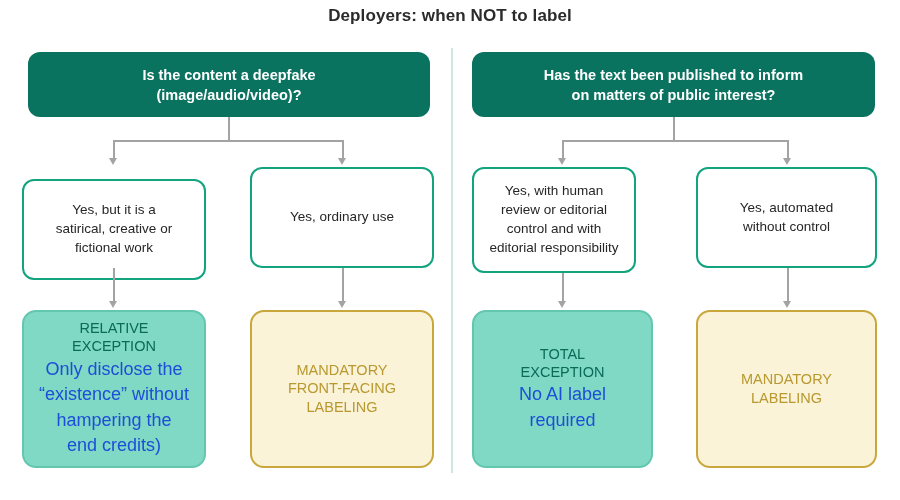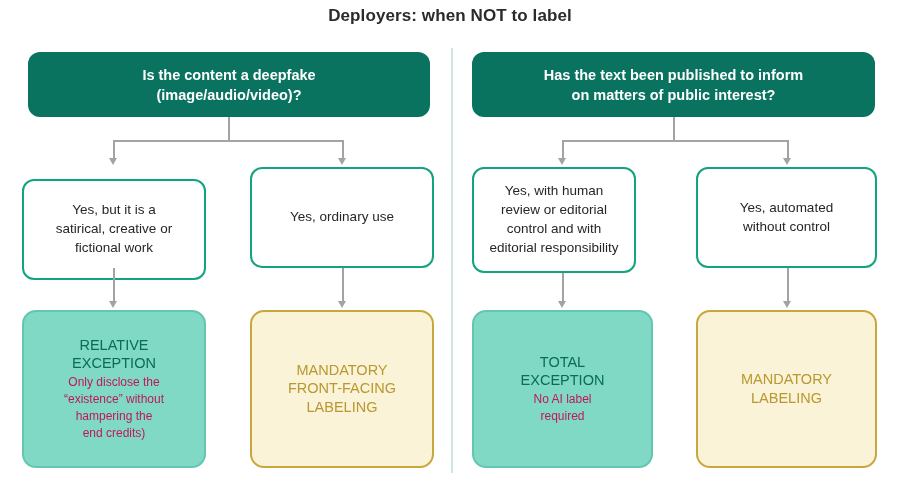--- a/index.html
+++ b/index.html
@@ -88,23 +88,23 @@
   .outcome-title {
     font-size: 14.5px;
     font-weight: normal;
     line-height: 1.25;
     margin-bottom: 1px;
   }
   .outcome-mint .outcome-title { color: #0a6b57; }
   .outcome-cream .outcome-title { color: #b8982f; }
 
   .outcome-body {
-    font-size: 12px;
+    font-size: 18px;
     line-height: 1.42;
-    color: #be185d;
+    color: #1d4ed8;
   }
 
   
   .conn {
     position: absolute;
     background: #a3a3a3;
   }
   .v-line { width: 1.5px; }
   .h-line { height: 1.5px; }
 

